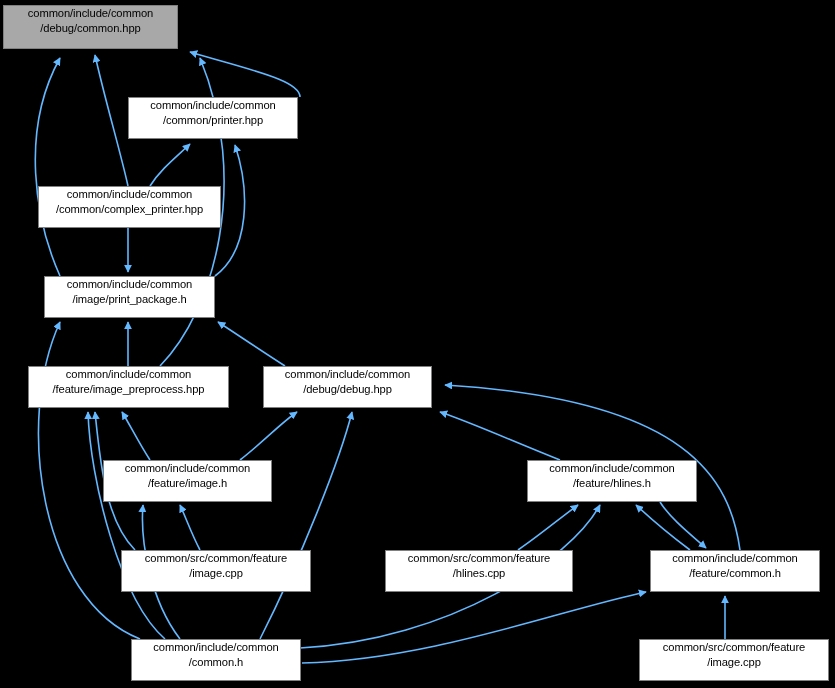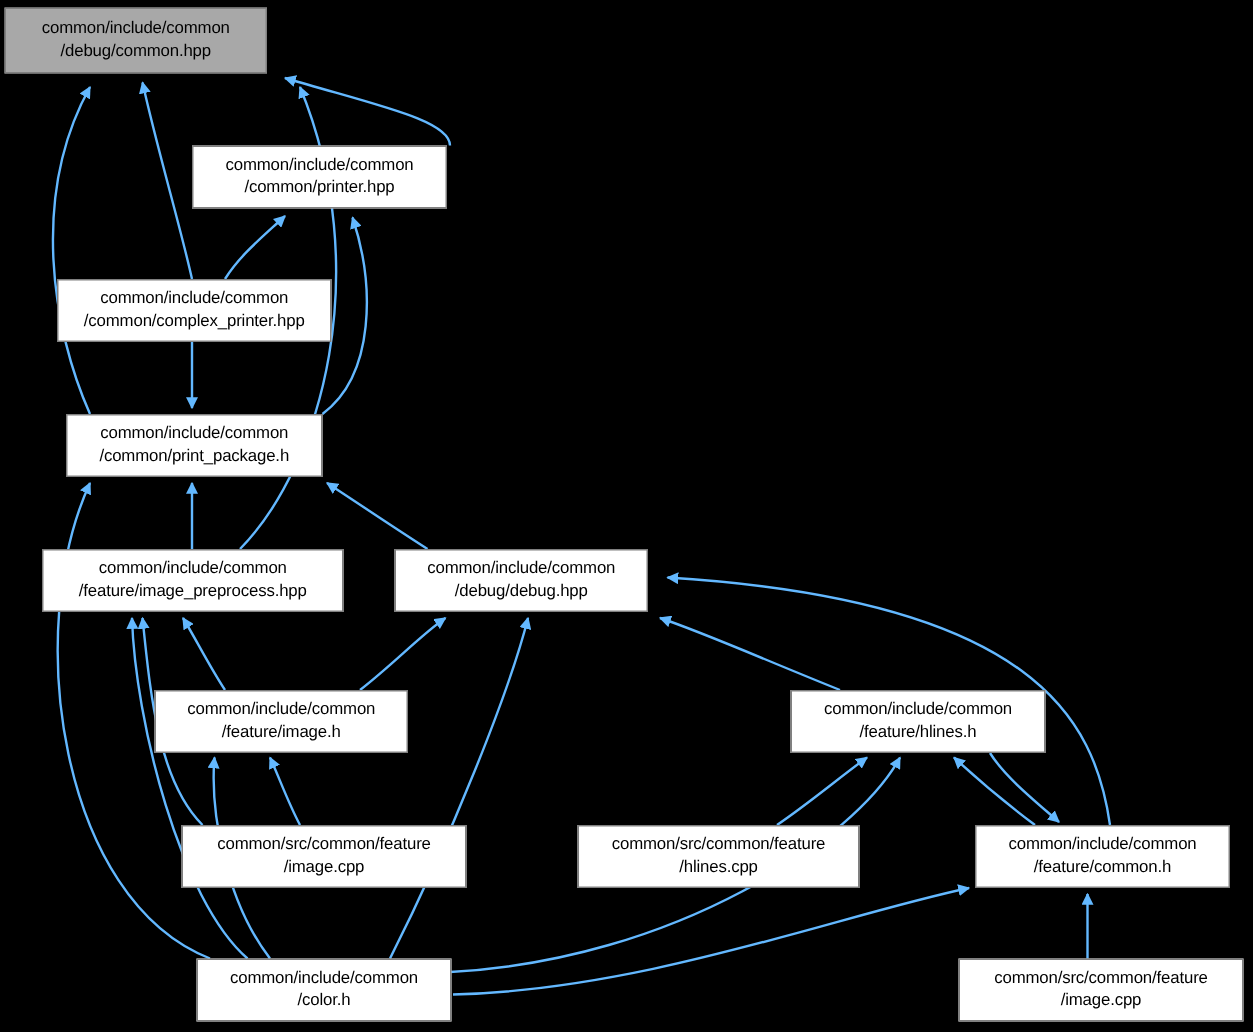--- a/index.html
+++ b/index.html
@@ -17,21 +17,20 @@
     box-sizing:border-box;
     background:#ffffff;
     border:1px solid #808080;
     color:#000000;
     font-size:11.2px;
     line-height:1.32;
     text-align:center;
     display:flex;
     flex-direction:column;
     align-items:center;
-    justify-content:center;
     white-space:pre;
     letter-spacing:-0.1px;
     z-index:5;
   }
   .node.root{
     background:#a8a8a8;
     border:1px solid #808080;
   }
   .node .l1,.node .l2{display:block;}
 </style>
@@ -67,23 +66,23 @@
       <path d="M 518,550 C 540,535 560,518 578,505" fill="none" stroke="#63b8ff" stroke-width="1.6" marker-end="url(#arrow)"></path>
       <path d="M 300,648 C 450,640 570,560 600,505" fill="none" stroke="#63b8ff" stroke-width="1.6" marker-end="url(#arrow)"></path>
       <path d="M 690,550 C 670,535 650,518 636,505" fill="none" stroke="#63b8ff" stroke-width="1.6" marker-end="url(#arrow)"></path>
       <path d="M 660,502 C 670,518 690,534 706,548" fill="none" stroke="#63b8ff" stroke-width="1.6" marker-end="url(#arrow)"></path>
       <path d="M 302,663 C 430,660 560,610 646,592" fill="none" stroke="#63b8ff" stroke-width="1.6" marker-end="url(#arrow)"></path>
       <path d="M 725,639 C 725,625 725,610 725,596" fill="none" stroke="#63b8ff" stroke-width="1.6" marker-end="url(#arrow)"></path>
     </svg>
 <div class="node root" style="left: 3px; top: 5px; width: 175px; height: 44px;"><span class="l1">common/include/common</span><span class="l2">/debug/common.hpp</span></div>
     <div class="node" style="left: 128px; top: 97px; width: 170px; height: 42px;"><span class="l1">common/include/common</span><span class="l2">/common/printer.hpp</span></div>
     <div class="node" style="left: 38px; top: 186px; width: 183px; height: 42px;"><span class="l1">common/include/common</span><span class="l2">/common/complex_printer.hpp</span></div>
-    <div class="node" style="left: 44px; top: 276px; width: 171px; height: 42px;"><span class="l1">common/include/common</span><span class="l2">/common/print_package.h</span></div>
+    <div class="node" style="left: 44px; top: 276px; width: 171px; height: 42px;"><span class="l1">common/include/common</span><span class="l2">/image/print_package.h</span></div>
     <div class="node" style="left: 28px; top: 366px; width: 201px; height: 42px;"><span class="l1">common/include/common</span><span class="l2">/feature/image_preprocess.hpp</span></div>
     <div class="node" style="left: 263px; top: 366px; width: 169px; height: 42px;"><span class="l1">common/include/common</span><span class="l2">/debug/debug.hpp</span></div>
     <div class="node" style="left: 103px; top: 460px; width: 169px; height: 42px;"><span class="l1">common/include/common</span><span class="l2">/feature/image.h</span></div>
     <div class="node" style="left: 527px; top: 460px; width: 170px; height: 42px;"><span class="l1">common/include/common</span><span class="l2">/feature/hlines.h</span></div>
     <div class="node" style="left: 121px; top: 550px; width: 190px; height: 42px;"><span class="l1">common/src/common/feature</span><span class="l2">/image.cpp</span></div>
     <div class="node" style="left: 385px; top: 550px; width: 188px; height: 42px;"><span class="l1">common/src/common/feature</span><span class="l2">/hlines.cpp</span></div>
     <div class="node" style="left: 650px; top: 550px; width: 170px; height: 42px;"><span class="l1">common/include/common</span><span class="l2">/feature/common.h</span></div>
-    <div class="node" style="left: 131px; top: 639px; width: 170px; height: 42px;"><span class="l1">common/include/common</span><span class="l2">/color.h</span></div>
+    <div class="node" style="left: 131px; top: 639px; width: 170px; height: 42px;"><span class="l1">common/include/common</span><span class="l2">/common.h</span></div>
     <div class="node" style="left: 639px; top: 639px; width: 190px; height: 42px;"><span class="l1">common/src/common/feature</span><span class="l2">/image.cpp</span></div>
   </div>
 
 </body></html>

